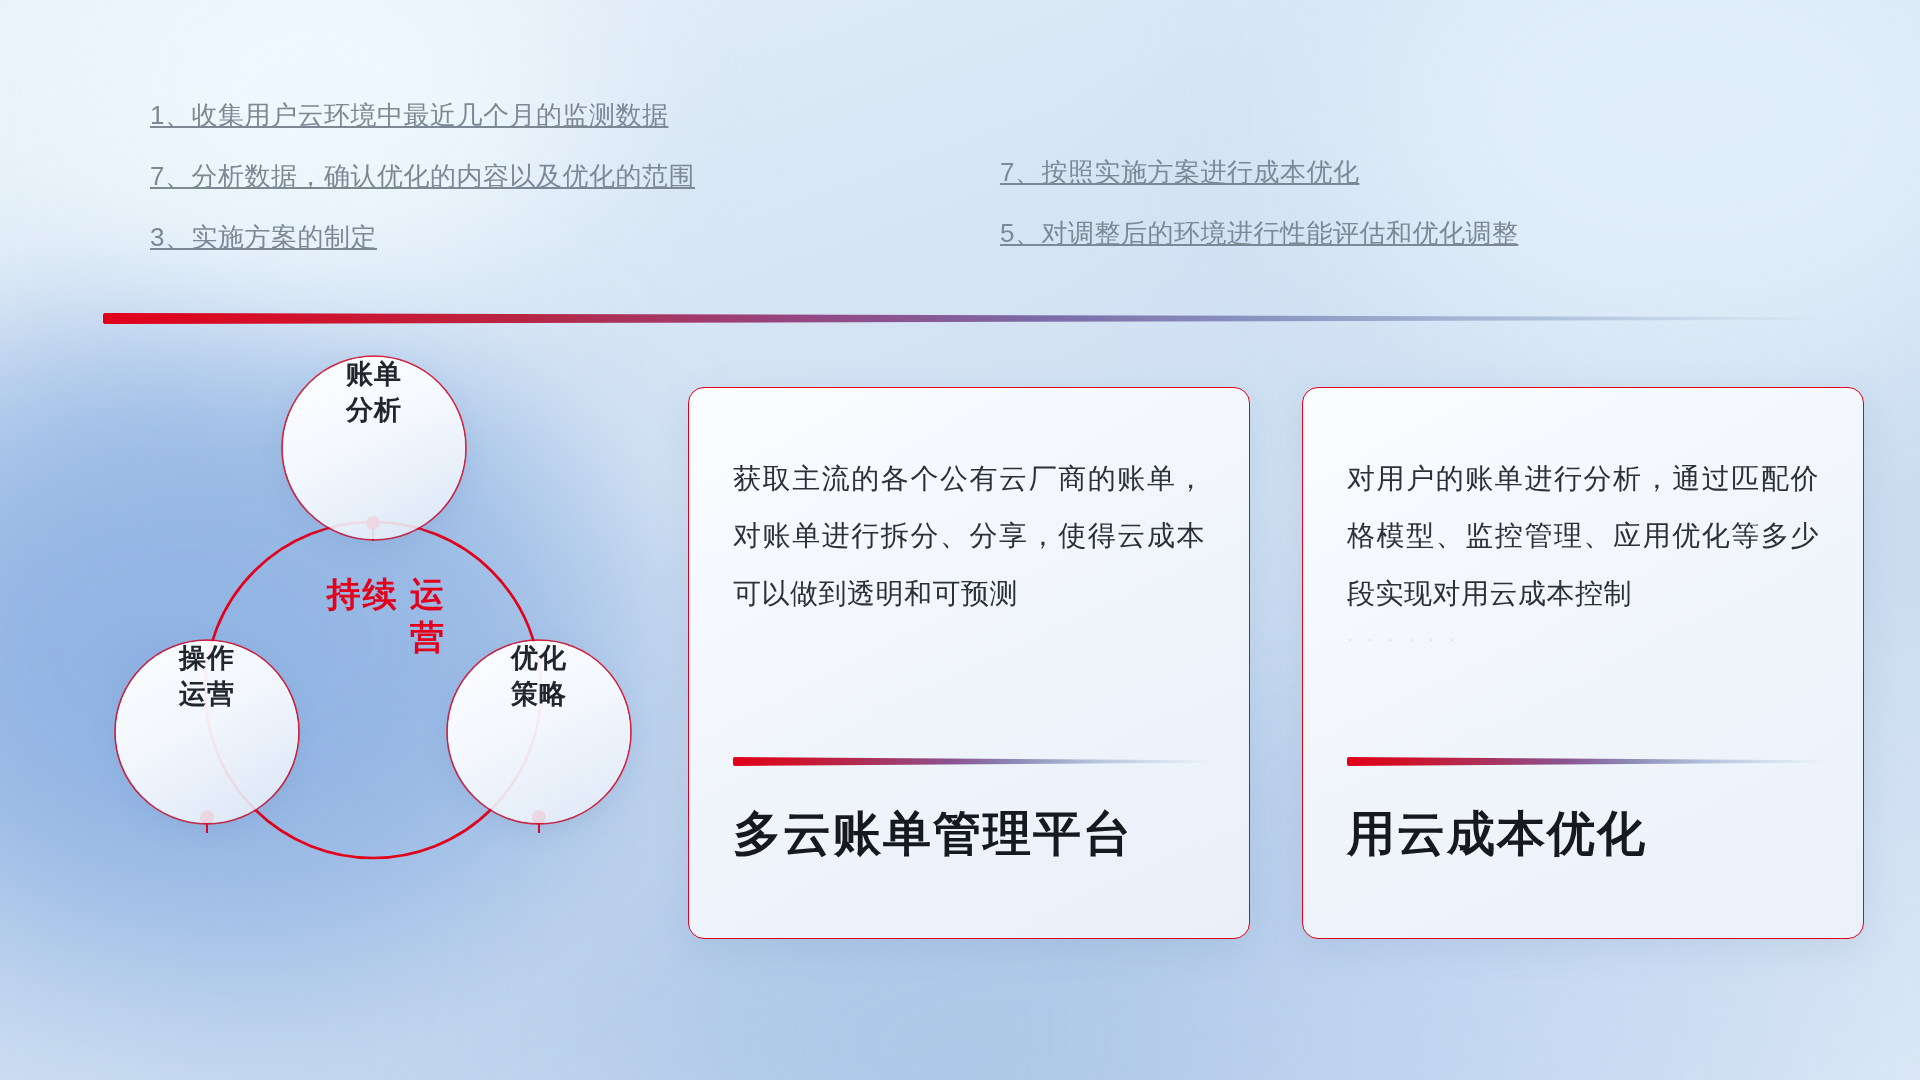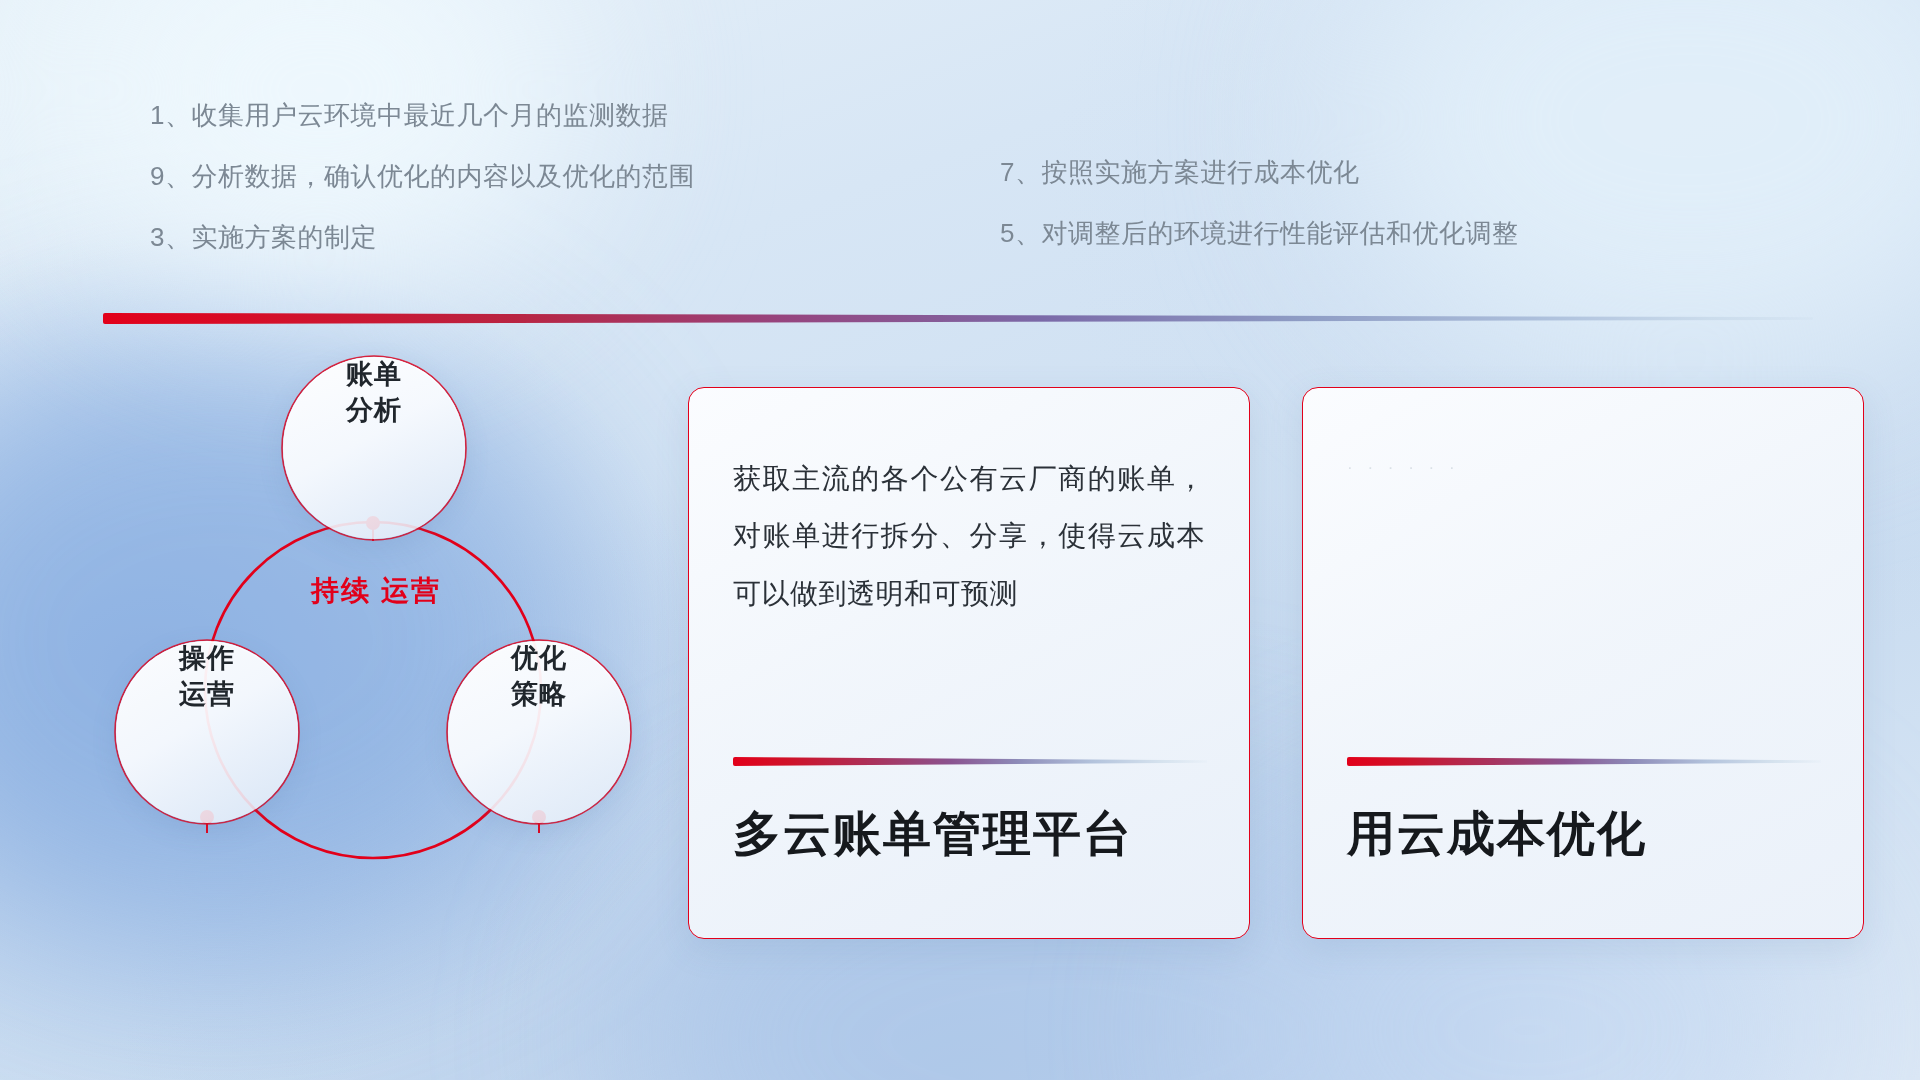--- a/index.html
+++ b/index.html
@@ -27,21 +27,21 @@
   
   .blob { position: absolute; border-radius: 50%; filter: blur(90px); pointer-events: none; }
   .blob-a { left: -160px; top: 330px; width: 760px; height: 620px; background: rgba(124,165,222,0.55); }
   .blob-b { left: 60px;  top: -120px; width: 520px; height: 420px; background: rgba(238,248,253,0.95); }
   .blob-c { right: -120px; top: -140px; width: 700px; height: 520px; background: rgba(226,239,250,0.9); }
   .blob-d { left: 620px; bottom: -220px; width: 900px; height: 520px; background: rgba(163,192,231,0.45); }
   .blob-e { right: 80px; bottom: -180px; width: 620px; height: 460px; background: rgba(197,217,242,0.55); }
 
   
   .bullets { position: absolute; color: #7c8894; font-size: 26px; letter-spacing: 0.5px; }
-  .bullets .row { white-space: nowrap; }
+  .bullets .row { white-space: nowrap; text-decoration: underline; }
   .bullets-left  { left: 150px; top: 98px; }
   .bullets-left .row  { margin-bottom: 26px; }
   .bullets-right { left: 1000px; top: 155px; }
   .bullets-right .row { margin-bottom: 26px; }
 
   
   .divider {
     position: absolute;
     left: 103px;
     top: 313px;
@@ -74,24 +74,24 @@
   .bubble span { display: block; }
 
   .bubble-top    { left: 187px; top: 2px;   width: 182px; height: 182px; }
   .bubble-left   { left: 20px;  top: 286px; width: 182px; height: 182px; }
   .bubble-right  { left: 352px; top: 286px; width: 182px; height: 182px; }
 
   .center-label {
     position: absolute;
     left: 210px; top: 218px;
     width: 140px;
-    text-align: center;
+    text-align: right;
     color: #e2001a;
     font-weight: bold;
-    font-size: 28px;
+    font-size: 34px;
     line-height: 1.25;
     letter-spacing: 2px;
   }
 
   
   .card {
     position: absolute;
     top: 387px;
     width: 562px;
     height: 552px;
@@ -153,21 +153,21 @@
 <div id="slide">
 
   <div class="blob blob-a"></div>
   <div class="blob blob-b"></div>
   <div class="blob blob-c"></div>
   <div class="blob blob-d"></div>
   <div class="blob blob-e"></div>
 
   <div class="bullets bullets-left">
     <div class="row">1、收集用户云环境中最近几个月的监测数据</div>
-    <div class="row">9、分析数据，确认优化的内容以及优化的范围</div>
+    <div class="row">7、分析数据，确认优化的内容以及优化的范围</div>
     <div class="row">3、实施方案的制定</div>
   </div>
 
   <div class="bullets bullets-right">
     <div class="row">7、按照实施方案进行成本优化</div>
     <div class="row">5、对调整后的环境进行性能评估和优化调整</div>
   </div>
 
   <div class="divider"></div>
 
@@ -212,18 +212,19 @@
   </div>
 
   <div class="card card-1">
     <div class="card-body">获取主流的各个公有云厂商的账单，对账单进行拆分、分享，使得云成本可以做到透明和可预测</div>
     <div class="ghost-line"></div>
     <div class="card-rule"></div>
     <div class="card-title">多云账单管理平台</div>
   </div>
 
   <div class="card card-2">
+    <div class="card-body">对用户的账单进行分析，通过匹配价格模型、监控管理、应用优化等多少段实现对用云成本控制</div>
     <div class="ghost-line">· · · · · ·</div>
     <div class="card-rule"></div>
     <div class="card-title">用云成本优化</div>
   </div>
 
 </div>
 
 </body></html>

